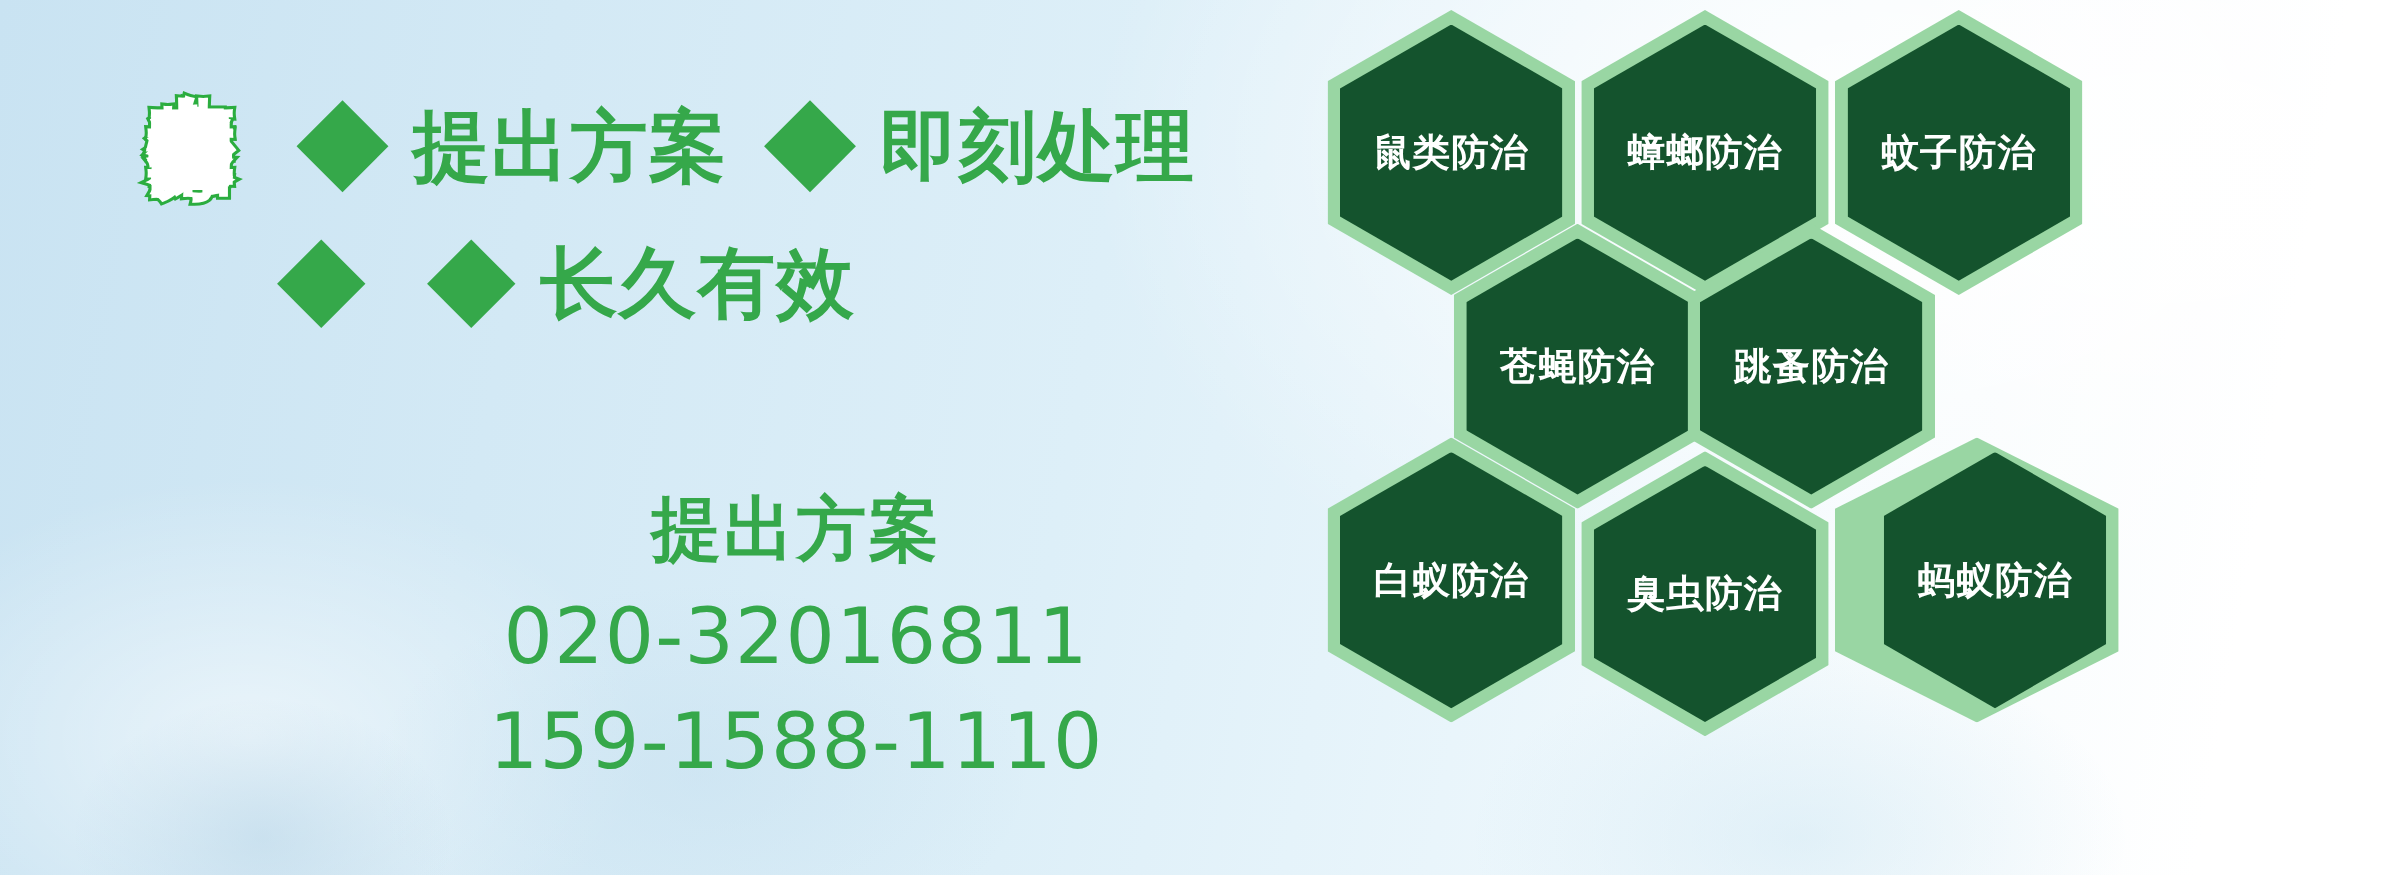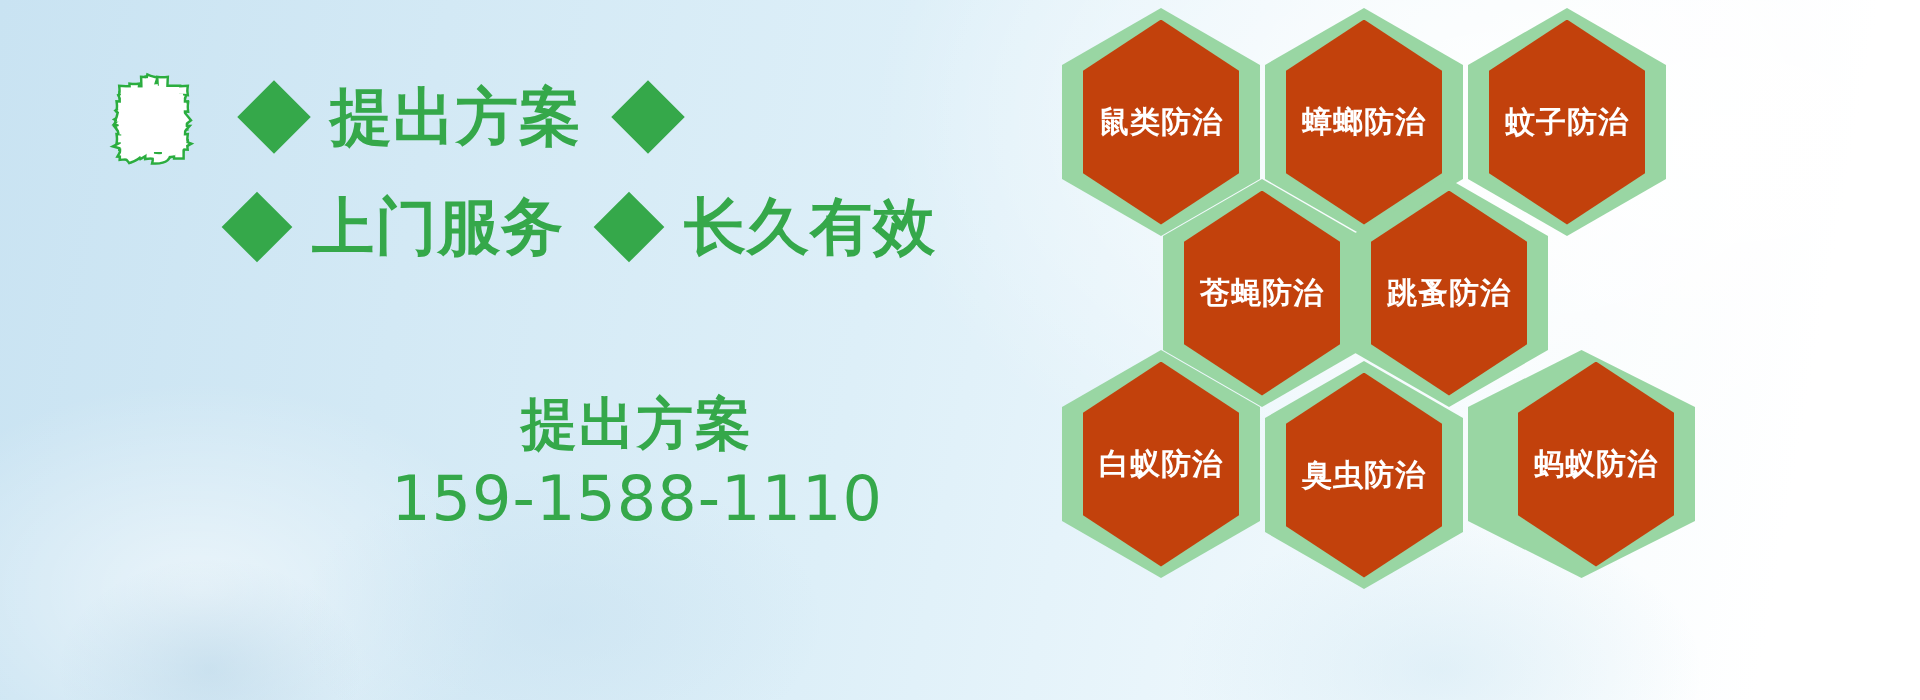--- a/index.html
+++ b/index.html
@@ -126,25 +126,25 @@
     width: 198px;
     height: 228px;
     -webkit-clip-path: polygon(50% 0%, 100% 25%, 100% 75%, 50% 100%, 0% 75%, 0% 25%);
     clip-path: polygon(50% 0%, 100% 25%, 100% 75%, 50% 100%, 0% 75%, 0% 25%);
     background: #99d6a3;
     display: flex;
     align-items: center;
     justify-content: center;
   }
   .hex-inner {
-    width: 156px;
+    width: 178px;
     height: 205px;
     -webkit-clip-path: polygon(50% 0%, 100% 25%, 100% 75%, 50% 100%, 0% 75%, 0% 25%);
     clip-path: polygon(50% 0%, 100% 25%, 100% 75%, 50% 100%, 0% 75%, 0% 25%);
-    background: #c2410c;
+    background: #14532d;
     display: flex;
     align-items: center;
     justify-content: center;
   }
   .hex-label {
     font-family: "DejaVu Sans", "Liberation Sans", sans-serif;
     font-weight: 700;
     font-size: 30px;
     color: #ffffff;
     letter-spacing: 1px;
@@ -175,34 +175,35 @@
 
   <div id="vertical-title">专业有害生物防治服务</div>
 
   <div class="feature-row" id="feature-row-1">
     <span class="diamond"></span>
     <span class="gap-a"></span>
     <span class="feature-text">提出方案</span>
     <span class="gap-b"></span>
     <span class="diamond"></span>
     <span class="gap-c"></span>
+    <span class="feature-text">即刻处理</span>
   </div>
 
   <div class="feature-row" id="feature-row-2">
     <span class="diamond small"></span>
     <span class="gap-a"></span>
-    <span class="feature-text">上门服务</span>
     <span class="gap-b"></span>
     <span class="diamond small"></span>
     <span class="gap-c"></span>
     <span class="feature-text">长久有效</span>
   </div>
 
   <div id="contact-block">
     <div id="contact-label">提出方案</div>
+    <div class="phone" id="phone-1">020-32016811</div>
     <div class="phone" id="phone-2">159-1588-1110</div>
   </div>
 
   <div id="honeycomb">
 
     <div class="hex" id="hex-0">
       <div class="hex-inner">
         <span class="hex-label">鼠类防治</span>
       </div>
     </div>

